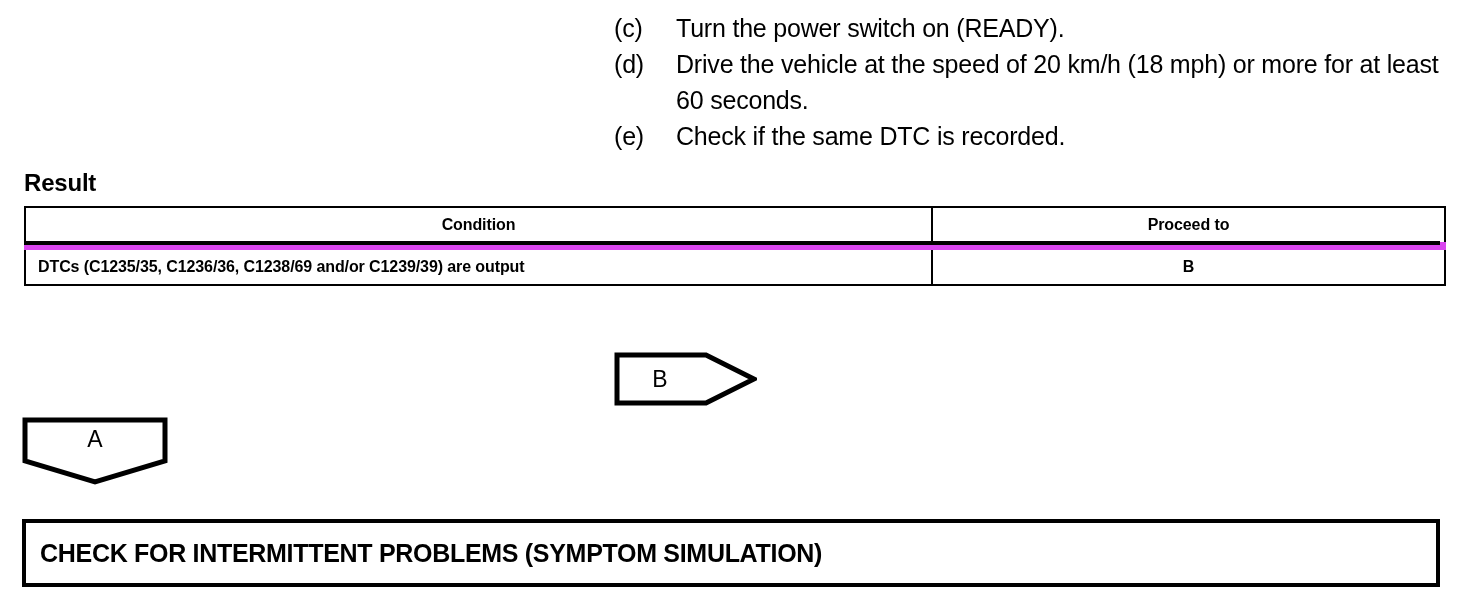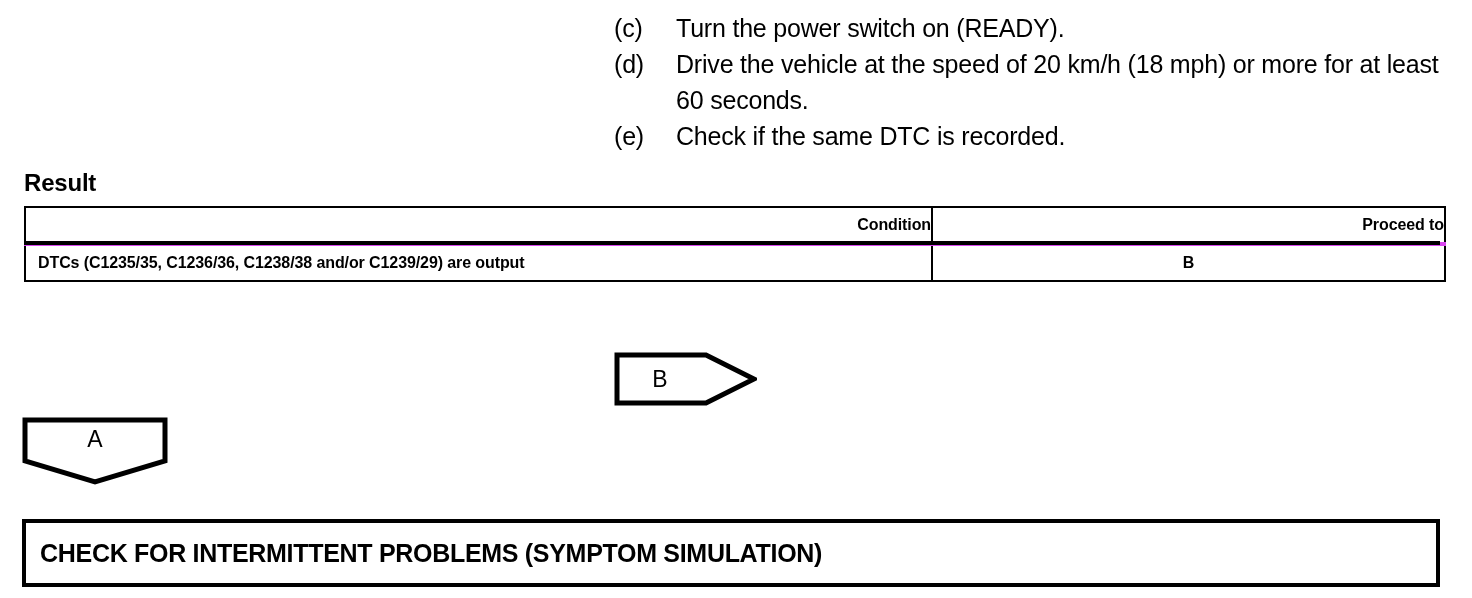--- a/index.html
+++ b/index.html
@@ -65,22 +65,22 @@
     padding: 0;
     font-size: 16px;
     font-weight: bold;
     letter-spacing: -0.1px;
   }
   .col-condition { width: 905px; }
   .col-proceed   { width: 511px; }
 
   .result-table thead th {
     height: 34px;
-    text-align: right;
-    border-bottom: 4px solid #d946ef;
+    text-align: center;
+    border-bottom: 8px solid #d946ef;
   }
   
   .hdr-rule {
     position: absolute;
     left: 24px;
     top: 241px;
     width: 1416px;
     height: 4px;
     border-top: 2px solid #000;
     border-bottom: 2px solid #000;
@@ -207,21 +207,21 @@
 
 <table class="result-table">
   <thead>
     <tr>
       <th class="col-condition">Condition</th>
       <th class="col-proceed">Proceed to</th>
     </tr>
   </thead>
   <tbody>
     <tr>
-      <td class="cell-condition">DTCs (C1235/35, C1236/36, C1238/38 and/or C1239/29) are output</td>
+      <td class="cell-condition">DTCs (C1235/35, C1236/36, C1238/69 and/or C1239/39) are output</td>
       <td class="cell-proceed">B</td>
     </tr>
   </tbody>
 </table>
 <div class="hdr-rule"></div>
 
 <div class="b-row">
   <div class="tag-right">
     <svg width="143" height="54" viewBox="0 0 143 54" aria-hidden="true">
       <polygon points="3,3 92,3 140,27 92,51 3,51" fill="#ffffff" stroke="#000000" stroke-width="5" stroke-linejoin="miter"></polygon>

